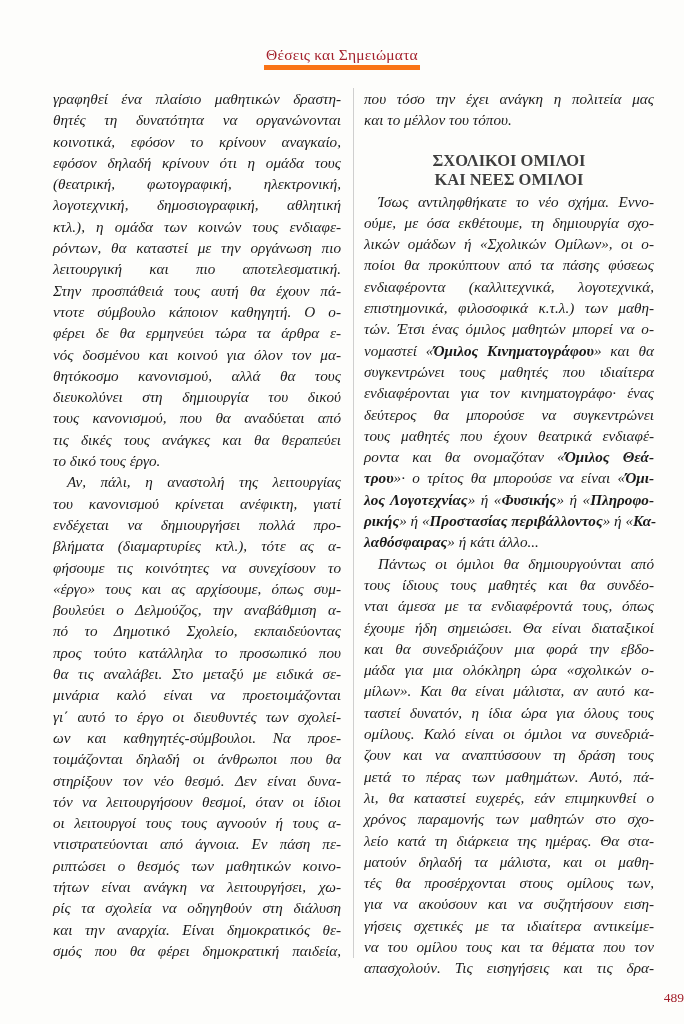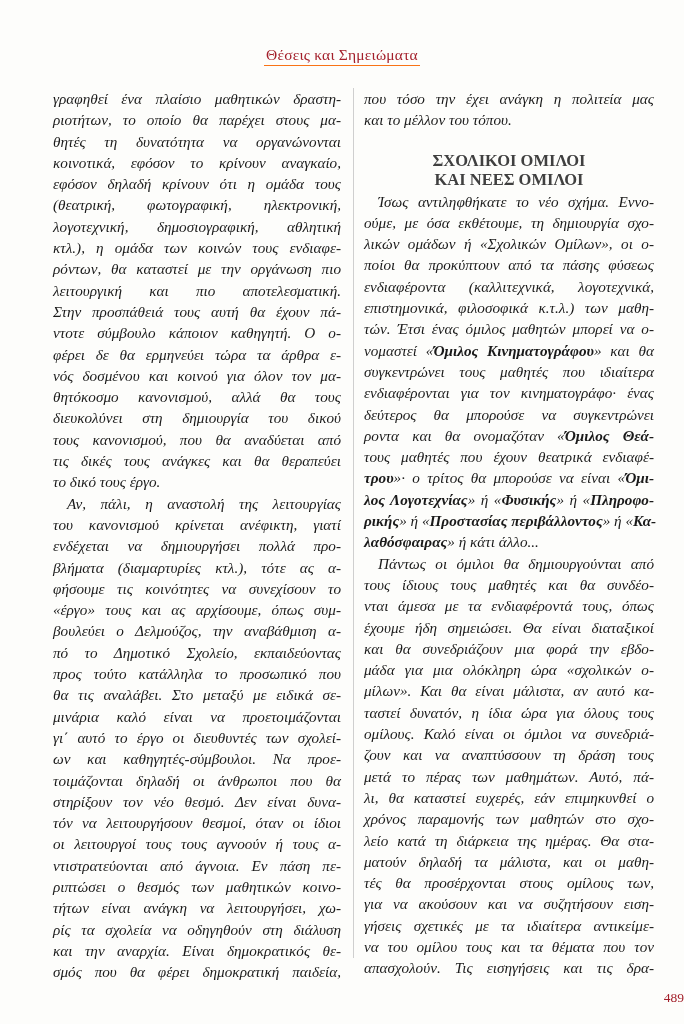--- a/index.html
+++ b/index.html
@@ -6,21 +6,21 @@
   body {
     width: 684px; height: 1024px; background: #fdfdfb;
     font-family: "Liberation Serif", "DejaVu Serif", serif;
     color: #1a1a1a; position: relative; overflow: hidden;
   }
   .header {
     position: absolute; top: 46px; left: 0; width: 684px; text-align: center;
   }
   .header-title {
     display: inline-block; color: #a31f2a; font-size: 15.5px; letter-spacing: 0.2px;
-    border-bottom: 1px solid #f97316; padding: 0 2px 1px 2px;
+    border-bottom: 5px solid #f97316; padding: 0 2px 1px 2px;
   }
   .col {
     position: absolute; top: 88px; width: 288px;
     font-style: italic; font-size: 15.2px; line-height: 21.3px;
     text-align: justify;
   }
   .col-left { left: 53px; }
   .col-right { left: 364px; width: 290px; }
   .divider {
     position: absolute; left: 353px; top: 88px; width: 1px; height: 870px;
@@ -46,21 +46,20 @@
 <body>
 
 <div class="header">
   <span class="header-title">Θέσεις και Σημειώματα</span>
 </div>
 
 <div class="divider"></div>
 
 <div class="col col-left" id="leftcol">
     <span class="line">γραφηθεί ένα πλαίσιο μαθητικών δραστη-</span>
-    <span class="line">ριοτήτων, το οποίο θα παρέχει στους μα-</span>
     <span class="line">θητές τη δυνατότητα να οργανώνονται</span>
     <span class="line">κοινοτικά, εφόσον το κρίνουν αναγκαίο,</span>
     <span class="line">εφόσον δηλαδή κρίνουν ότι η ομάδα τους</span>
     <span class="line">(θεατρική, φωτογραφική, ηλεκτρονική,</span>
     <span class="line">λογοτεχνική, δημοσιογραφική, αθλητική</span>
     <span class="line">κτλ.), η ομάδα των κοινών τους ενδιαφε-</span>
     <span class="line">ρόντων, θα καταστεί με την οργάνωση πιο</span>
     <span class="line">λειτουργική και πιο αποτελεσματική.</span>
     <span class="line">Στην προσπάθειά τους αυτή θα έχουν πά-</span>
     <span class="line">ντοτε σύμβουλο κάποιον καθηγητή. Ο ο-</span>
@@ -110,22 +109,22 @@
   <span class="line">λικών ομάδων ή «Σχολικών Ομίλων», οι ο-</span>
   <span class="line">ποίοι θα προκύπτουν από τα πάσης φύσεως</span>
   <span class="line">ενδιαφέροντα (καλλιτεχνικά, λογοτεχνικά,</span>
   <span class="line">επιστημονικά, φιλοσοφικά κ.τ.λ.) των μαθη-</span>
 
   <span class="line">τών. Έτσι ένας όμιλος μαθητών μπορεί να ο-</span>
   <span class="line"><span>νομαστεί «</span><b>Όμιλος Κινηματογράφου</b><span>» και θα</span></span>
   <span class="line">συγκεντρώνει τους μαθητές που ιδιαίτερα</span>
   <span class="line">ενδιαφέρονται για τον κινηματογράφο· ένας</span>
   <span class="line">δεύτερος θα μπορούσε να συγκεντρώνει</span>
+  <span class="line">τους μαθητές που έχουν θεατρικά ενδιαφέ-</span>
   <span class="line"><span>ροντα και θα ονομαζόταν «</span><b>Όμιλος Θεά-</b></span>
-  <span class="line">τους μαθητές που έχουν θεατρικά ενδιαφέ-</span>
   <span class="line"><b>τρου</b><span>»· ο τρίτος θα μπορούσε να είναι «</span><b>Όμι-</b></span>
   <span class="line"><b>λος Λογοτεχνίας</b><span>» ή «</span><b>Φυσικής</b><span>» ή «</span><b>Πληροφο-</b></span>
   <span class="line"><b>ρικής</b><span>» ή «</span><b>Προστασίας περιβάλλοντος</b><span>» ή «</span><b>Κα-</b></span>
   <span class="line last"><b>λαθόσφαιρας</b><span>» ή κάτι άλλο...</span></span>
 
   <div id="rightcol-b">
       <span class="line indent">Πάντως οι όμιλοι θα δημιουργούνται από</span>
       <span class="line">τους ίδιους τους μαθητές και θα συνδέο-</span>
       <span class="line">νται άμεσα με τα ενδιαφέροντά τους, όπως</span>
       <span class="line">έχουμε ήδη σημειώσει. Θα είναι διαταξικοί</span>

